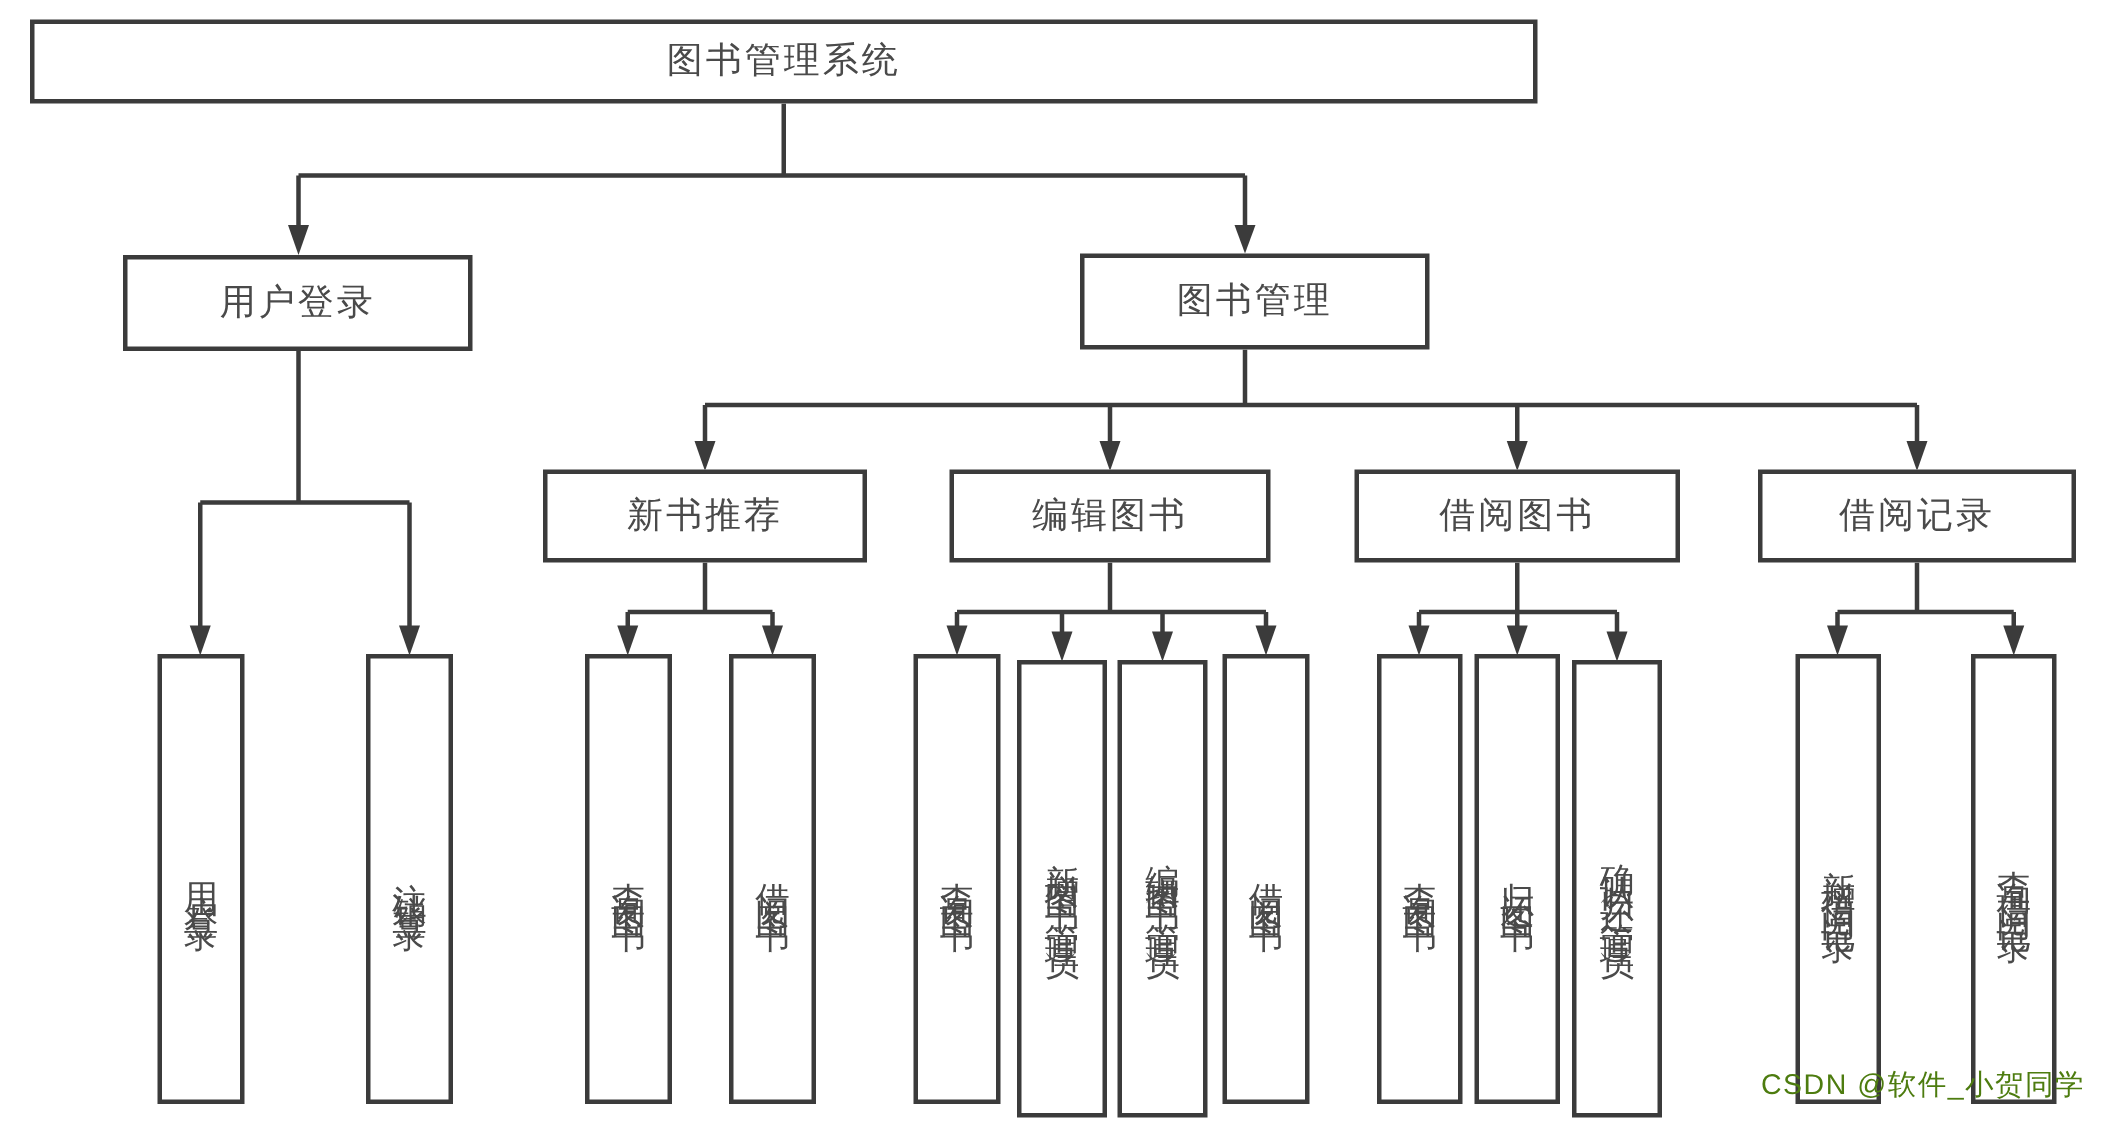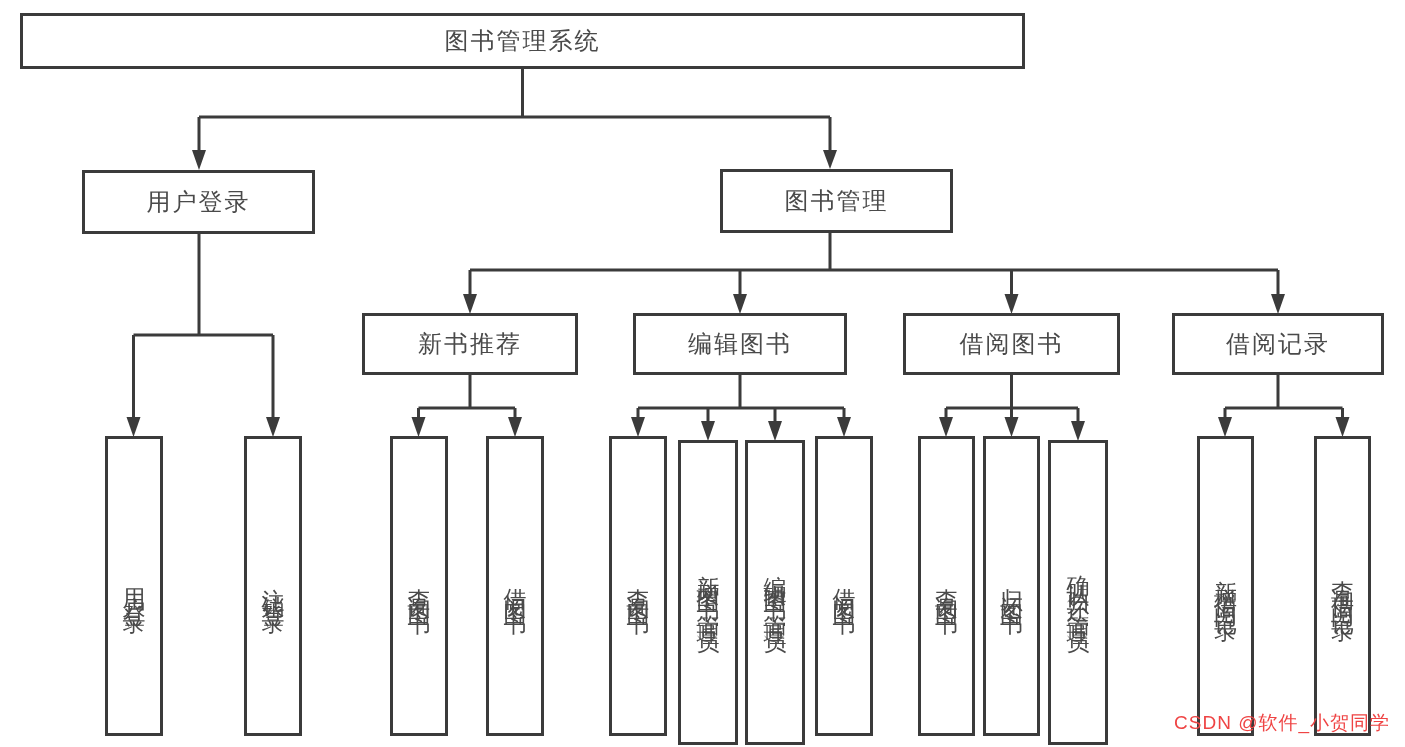--- a/index.html
+++ b/index.html
@@ -11,21 +11,21 @@
   .node{
     position:absolute;box-sizing:border-box;background:#ffffff;
     border:3px solid #3b3b3b;color:#4a4a4a;
     display:flex;align-items:center;justify-content:center;
     z-index:1;line-height:1;
   }
   .h{font-size:24px;letter-spacing:2px;white-space:nowrap;}
   .v{writing-mode:vertical-lr;font-size:23px;letter-spacing:8px;}
   .watermark{
     position:absolute;right:15px;top:710px;z-index:5;
-    color:#ef4444;font-size:19px;letter-spacing:1px;white-space:nowrap;
+    color:#4d7c0f;font-size:19px;letter-spacing:1px;white-space:nowrap;
   }
 </style>
 </head>
 <body>
 
 <div class="canvas">
 
   <svg class="wires" viewBox="0 0 1405 747" xmlns="http://www.w3.org/2000/svg">
     <g stroke="#3b3b3b" stroke-width="3" fill="none">
 

